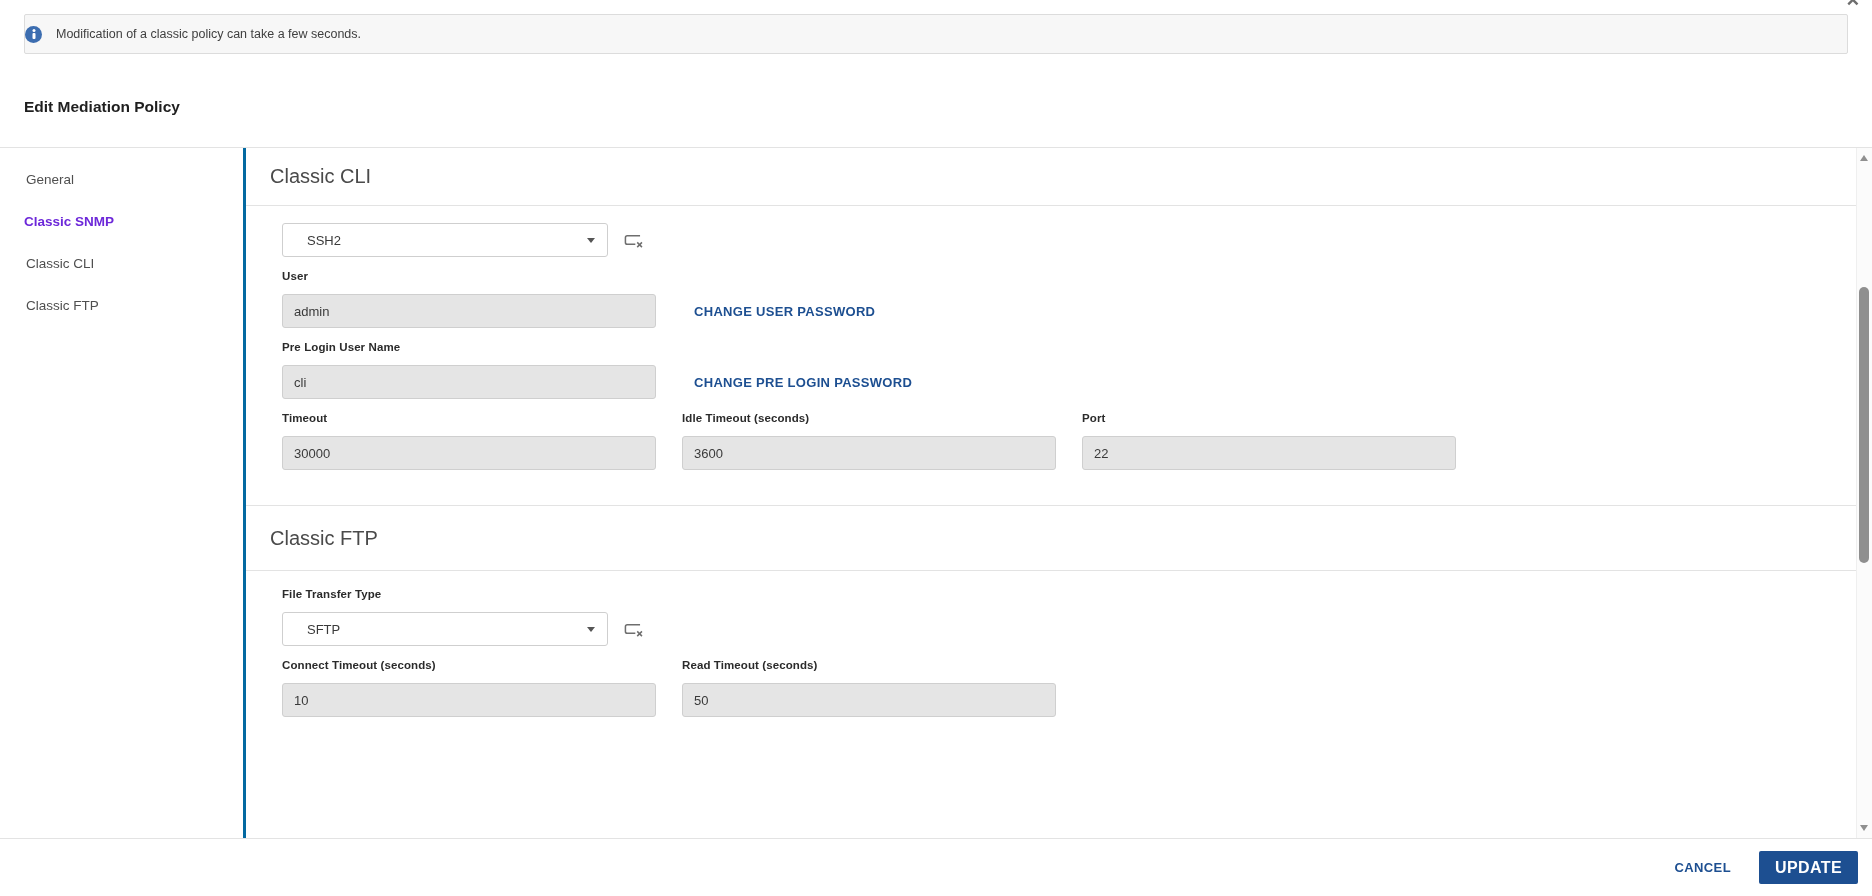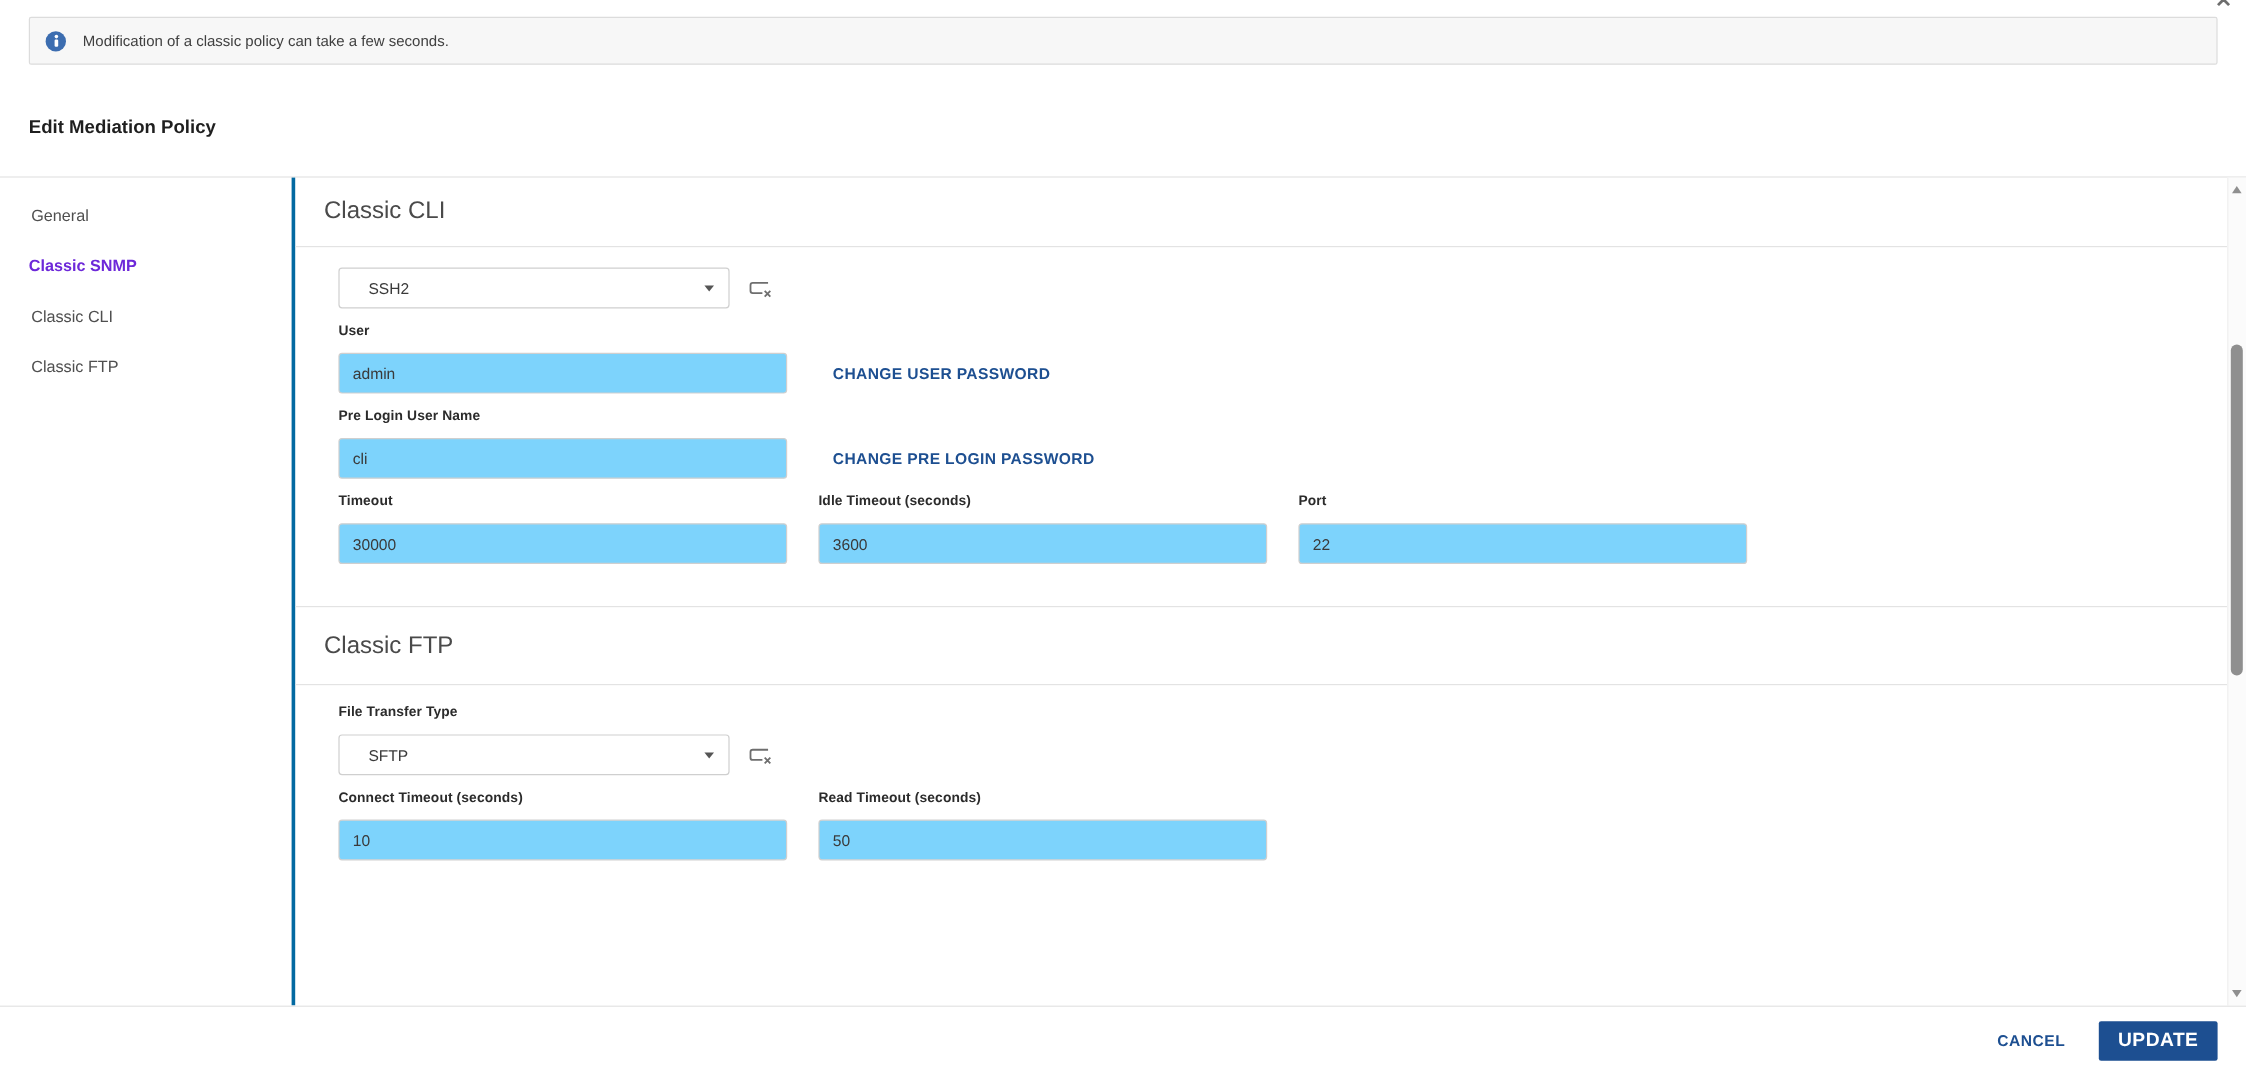--- a/index.html
+++ b/index.html
@@ -14,21 +14,21 @@
 
   
   .close-btn {
     position:absolute; top:-8px; right:12px;
     font-size:17px; color:#6e6e6e; font-weight:bold;
     cursor:pointer; line-height:1;
   }
   .banner {
     position:absolute; top:14px; left:24px; right:24px; height:40px;
     background:#f7f7f7; border:1px solid #dcdcdc; border-radius:2px;
-    display:flex; align-items:center; padding-left:13px;
+    display:flex; align-items:center; 
   }
   .info-icon {
     width:17px; height:17px; border-radius:50%;
     background:#3c6db0; position:relative; flex:0 0 17px;
   }
   .info-icon .dot {
     position:absolute; top:3px; left:50%; transform:translateX(-50%);
     width:3px; height:3px; background:#fff; border-radius:50%;
   }
   .info-icon .bar {
@@ -68,21 +68,21 @@
   .field-label {
     font-size:11.5px; font-weight:bold; color:#2b2b2b;
     line-height:13px; margin-bottom:11px; letter-spacing:0.1px;
   }
   .field-group { margin-bottom:13px; }
   .field-group.last-cli { }
 
   .text-input {
     width:374px; height:34px; border:1px solid #cfcfcf; border-radius:3px;
     padding:0 11px; font-size:13px; color:#3a3a3a;
-    font-family:"Liberation Sans", sans-serif; background:#7dd3fc; outline:none;
+    font-family:"Liberation Sans", sans-serif; background:#e5e5e5; outline:none;
   }
   .dropdown {
     width:326px; height:34px; border:1px solid #cfcfcf; border-radius:3px;
     display:flex; align-items:center; padding-left:24px; position:relative;
     font-size:13px; color:#3a3a3a; cursor:pointer; background:#fff;
   }
   .caret-down {
     position:absolute; right:12px; top:50%; margin-top:-2px;
     width:0; height:0;
     border-left:4.5px solid transparent; border-right:4.5px solid transparent;
@@ -110,21 +110,21 @@
   .sb-down { bottom:7px; border-top:6px solid #8f8f8f; }
   .sb-thumb {
     position:absolute; top:139px; left:2px; width:10px; height:276px;
     background:#8f8f8f; border-radius:5px; cursor:pointer;
   }
 
   
   .footer {
     position:absolute; left:0; right:0; bottom:0; height:58px;
     border-top:1px solid #e3e3e3; background:#fff;
-    display:flex; align-items:center; justify-content:flex-end; padding-right:24px;
+    display:flex; align-items:center; justify-content:flex-end; padding-right:14px;
   }
   .cancel-btn {
     font-size:13px; font-weight:bold; color:#1d4f91; letter-spacing:0.4px;
     margin-right:28px; cursor:pointer; background:none; border:none;
     font-family:"Liberation Sans", sans-serif;
   }
   .update-btn {
     min-width:86px; height:33px; background:#1d4f91; color:#ffffff;
     font-size:16px; font-weight:bold; letter-spacing:0.4px;
     border:none; border-radius:2px; padding:0 16px; cursor:pointer;

